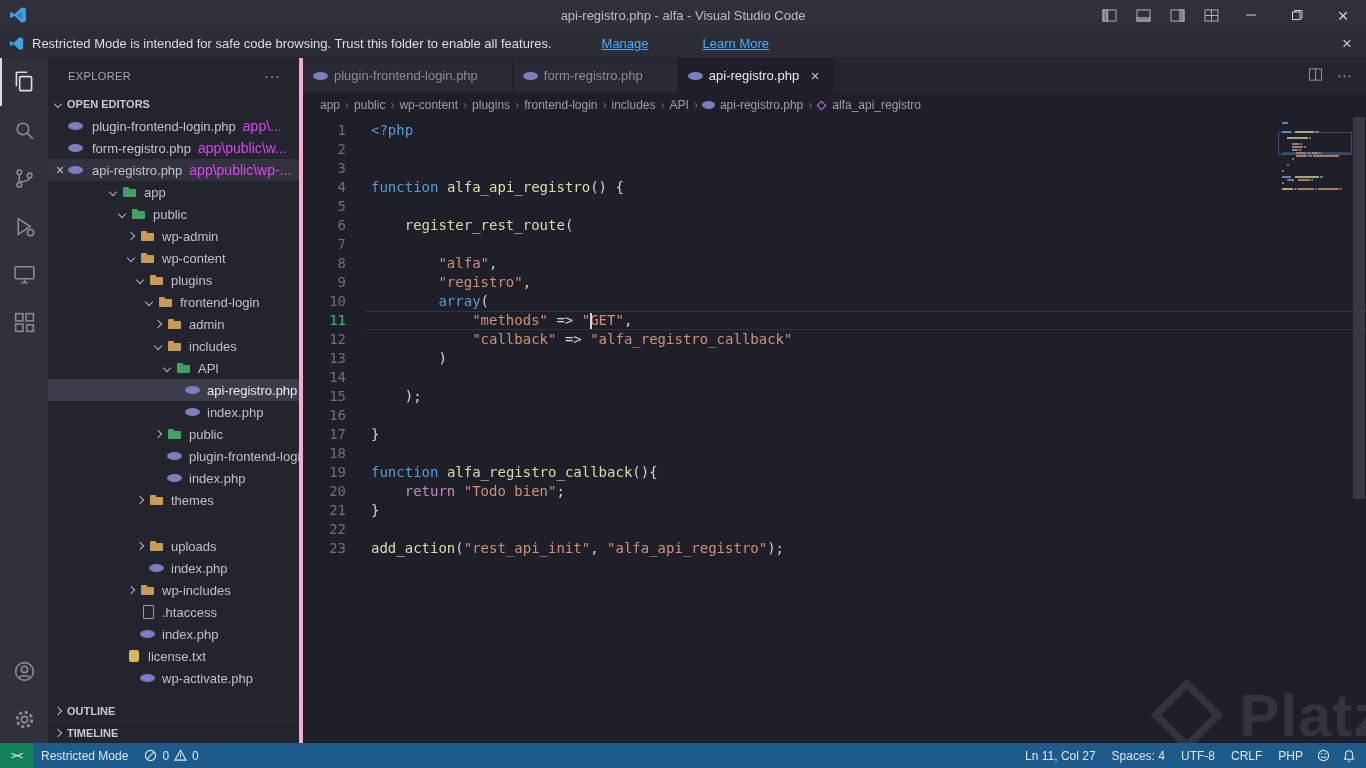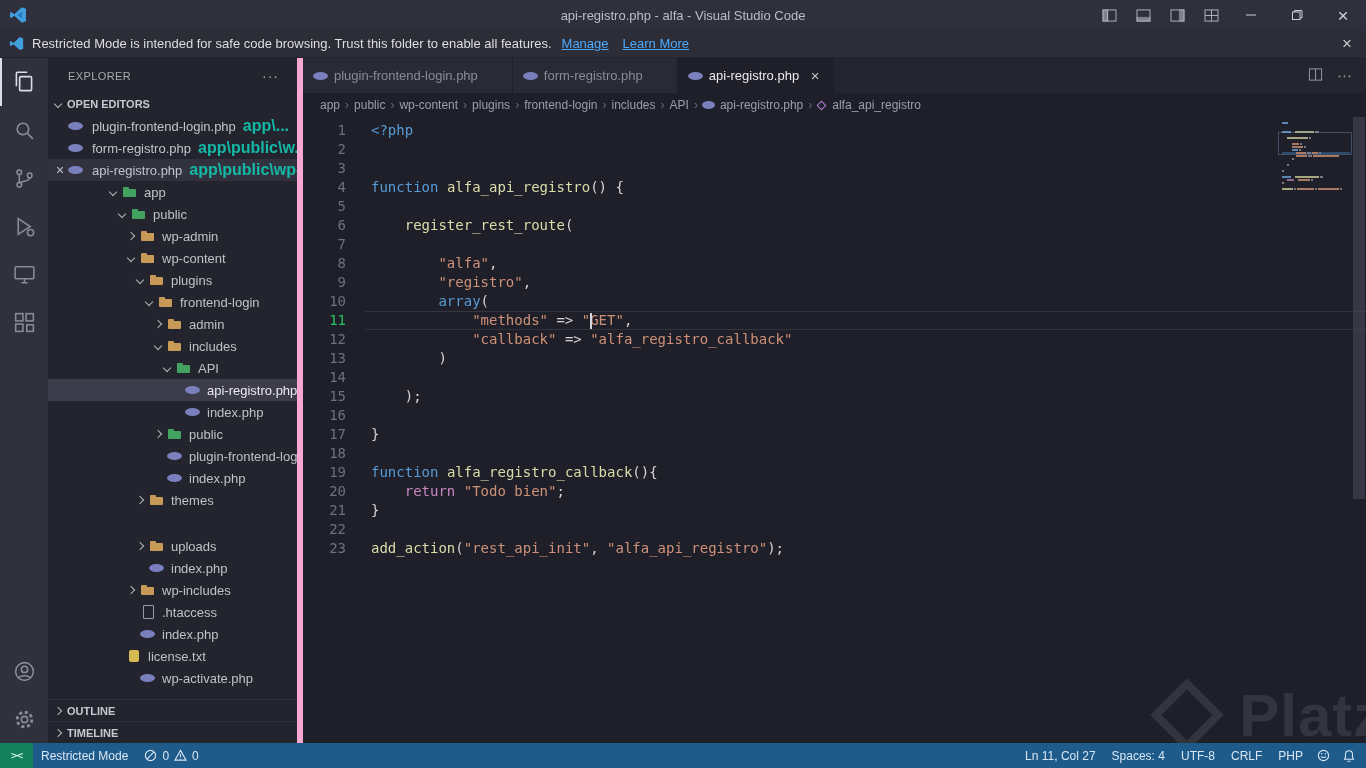--- a/index.html
+++ b/index.html
@@ -14,42 +14,42 @@
   .win-title { position:absolute; left:50%; transform:translateX(-50%); color:#bdbdc7; font-size:13px; white-space:nowrap; }
   .win-controls { margin-left:auto; display:flex; align-items:center; height:100%; }
   .wc-icon { width:34px; height:100%; display:flex; align-items:center; justify-content:center; color:#b8b8c2; }
   .wc-btn { width:46px; height:100%; display:flex; align-items:center; justify-content:center; color:#cfcfd8; }
   .wc-close-glyph { font-size:19px; line-height:1; }
 
   
   .banner { height:28px; background:#2d2d38; display:flex; align-items:center; padding-left:9px; border-bottom:1px solid #24242e; }
   .banner .logo { width:15px; height:15px; margin:0 8px 0 0; }
   .banner-msg { color:#dddde4; margin-right:10px; white-space:nowrap; }
-  .banner-link { color:#4daafc; text-decoration:underline; margin-right:14px; cursor:pointer; white-space:nowrap; }
+  .banner-link { color:#4daafc; text-decoration:underline; margin-right:14px; cursor:pointer; white-space:nowrap;margin-left:40px; }
   .banner-close { margin-left:auto; margin-right:14px; color:#c8c8d0; font-size:17px; }
 
   
   .main { display:flex; height:685px; }
 
   
   .activitybar { width:48px; background:#31313d; display:flex; flex-direction:column; flex-shrink:0; }
   .ab-icon { height:48px; display:flex; align-items:center; justify-content:center; color:#8b8b96; }
   .ab-icon.active { color:#dcdce4; box-shadow:inset 2px 0 0 #dcdce4; }
   .ab-bottom { margin-top:auto; }
 
   
-  .sidebar { width:255px; background:#24242e; display:flex; flex-direction:column; flex-shrink:0; border-right:6px solid #f9a8d4; }
+  .sidebar { width:255px; background:#24242e; display:flex; flex-direction:column; flex-shrink:0; border-right:4px solid #f9a8d4; }
   .sidebar-title { height:35px; display:flex; align-items:center; padding:0 18px 0 20px; font-size:11px; letter-spacing:.4px; color:#a9a9b2; flex-shrink:0; }
   .sidebar-title .more { margin-left:auto; color:#a9a9b2; font-size:14px; letter-spacing:1px; }
   .sec-header { height:22px; display:flex; align-items:center; font-weight:bold; font-size:11px; color:#c8c8d2; padding-left:4px; flex-shrink:0; }
   .oe-row { height:22px; display:flex; align-items:center; padding-left:4px; white-space:nowrap; overflow:hidden; }
   .oe-row.active { background:#32323f; }
   .oe-close { width:16px; flex-shrink:0; text-align:center; color:#c2c2cc; font-size:14px; }
   .oe-name { color:#c3c3cc; margin-left:2px; }
-  .oe-path { color:#14b8a6; font-size:16px; margin-left:7px; overflow:hidden; text-overflow:clip;font-weight:bold; }
+  .oe-path { color:#d946ef; font-size:14px; margin-left:7px; overflow:hidden; text-overflow:clip; }
   .tree { flex:1 1 auto; overflow:hidden; }
   .tree-row { height:22px; display:flex; align-items:center; white-space:nowrap; color:#c0c0c9; }
   .tree-row.selected { background:#3c3c4a; color:#eaeaf0; }
   .sidebar-bottom { margin-top:auto; flex-shrink:0; }
   .sidebar-bottom .sec-header { border-top:1px solid #2e2e38; }
 
   .chev { width:13px; height:10px; flex-shrink:0; position:relative; margin-right:2px; }
   .chev::before { content:""; position:absolute; top:2px; left:3px; width:5px; height:5px;
     border-right:1.3px solid #b4b4be; border-bottom:1.3px solid #b4b4be; }
   .chev.down::before { transform:rotate(45deg); }

